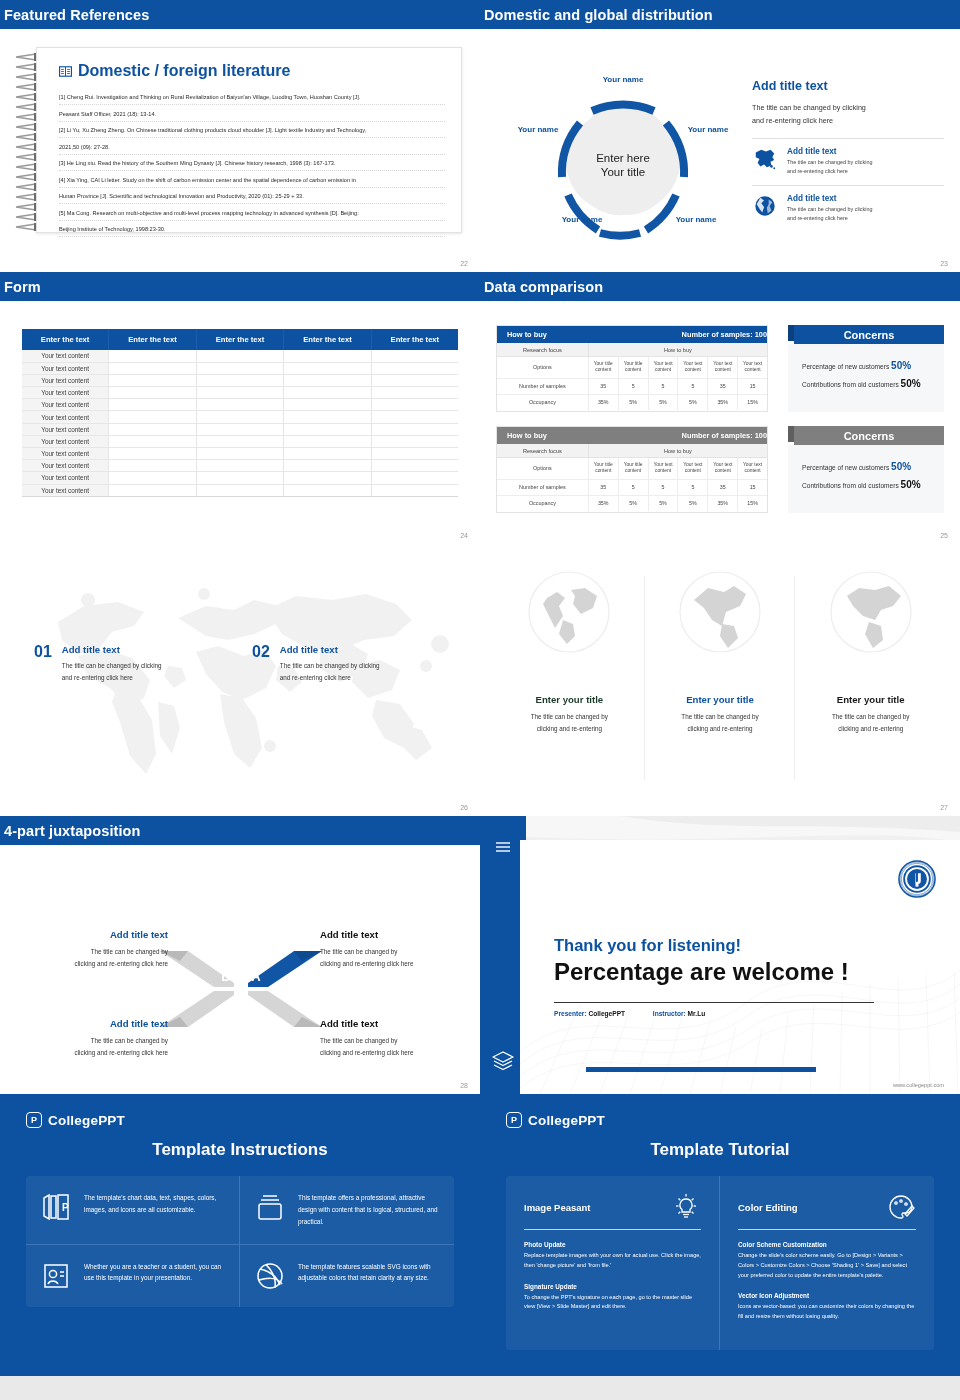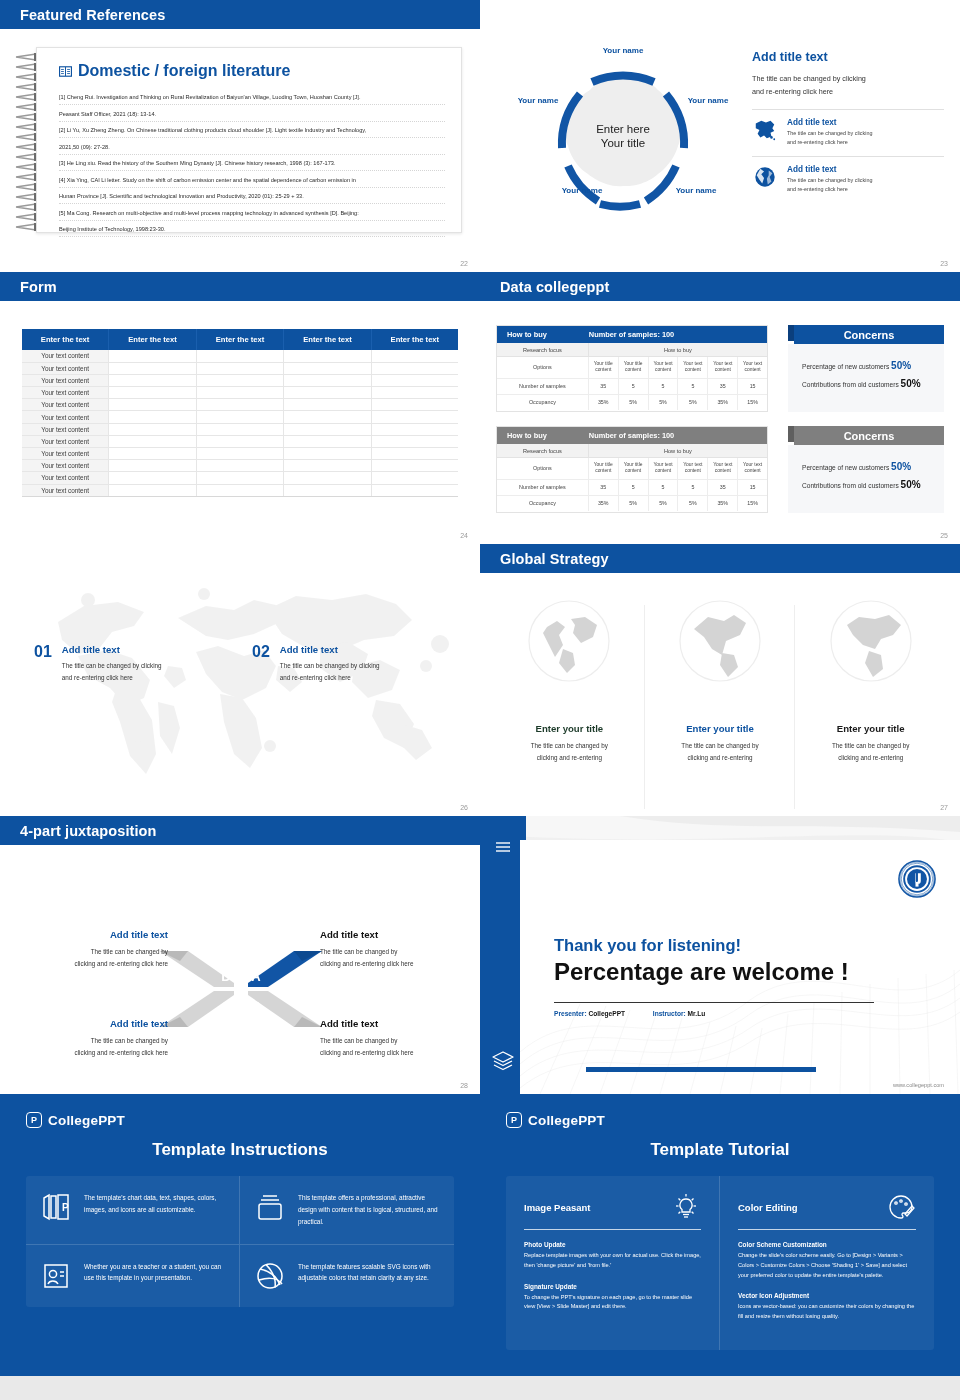--- a/index.html
+++ b/index.html
@@ -19,21 +19,21 @@
   .slide {
     position:absolute; left:0; top:0;
     width:100%; height:100%;
     background:#fff;
   }
 
   
   .hdr {
     height: 29px; background:#0d52a0; color:#fff;
     display:flex; align-items:center;
-    padding-left:20px;
+    padding-left:4px;
     font-size:14.5px; font-weight:bold;
     letter-spacing:.1px;
   }
   .pgnum { position:absolute; right:12px; bottom:5px; font-size:7px; color:#9a9a9a; }
 
   
   .ref-wrap { position:relative; margin:18px 18px 0 10px; height:196px; }
   .ref-card {
     position:absolute; left:26px; top:0; right:0; bottom:10px;
     background:#fff; border:1px solid #e2e2e2;
@@ -82,21 +82,21 @@
   .formtbl td:last-child { border-right:none; }
   .formtbl tr:last-child td { border-bottom:1px solid #d8d8d8; }
 
   
   .s25 { position:relative; height:100%; padding:24px 16px 0 16px; }
   .dc-row { display:flex; gap:20px; margin-bottom:14px; }
   .dc-table { flex:0 0 272px; border:1px solid #e3e3e3; }
   .dc-head { display:flex; background:#0d52a0; color:#fff; font-size:7.4px; font-weight:bold; }
   .dc-head.gray { background:#7f7f7f; }
   .dc-head .a { flex:0 0 34%; padding:4px 0 4px 10px; }
-  .dc-head .b { flex:1; text-align:left; padding:4px 0; }
+  .dc-head .b { flex:1; text-align:right; padding:4px 0; }
   .dc-sub { display:flex; background:#f2f2f2; font-size:5.6px; color:#444; border-bottom:1px solid #e3e3e3;}
   .dc-sub .a { flex:0 0 34%; text-align:center; padding:3.5px 0; border-right:1px solid #e3e3e3;}
   .dc-sub .b { flex:1; text-align:center; padding:3.5px 0; }
   .dcr { display:flex; border-bottom:1px solid #ededed; background:#fff; }
   .dcr:last-child { border-bottom:none; }
   .dcr .lbl { flex:0 0 34%; font-size:5.4px; color:#444; text-align:center; padding:4px 2px; border-right:1px solid #ededed; display:flex;align-items:center;justify-content:center;}
   .dcr .cl { flex:1; font-size:5.3px; color:#444; text-align:center; padding:4px 1px; border-right:1px solid #ededed; line-height:1.3;}
   .dcr .cl:last-child { border-right:none; }
   .dcr.opt .cl { font-size:4.9px; }
   .concern { flex:1; position:relative; }
@@ -256,20 +256,23 @@
             <li>Beijing Institute of Technology, 1998:23-30.</li>
           </ul>
         </div>
       </div>
       <div class="pgnum">22</div>
     </div>
   </div>
 
   <div class="cell right">
     <div class="slide">
+      <div class="hdr">
+        <span>Domestic and global distribution</span>
+      </div>
       <div class="s23">
         <div class="donut">
           <svg viewBox="0 0 230 196" width="230" height="196">
             <path d="M115 38
                      C139 38 150 52 150 52
                      C160 60 168 74 168 74
                      C178 92 170 108 170 108
                      C165 126 150 136 150 136
                      C134 150 115 148 115 148
                      C96 150 80 136 80 136
@@ -435,21 +438,21 @@
             </tr>
           </tbody>
       </table>
       <div class="pgnum">24</div>
     </div>
   </div>
 
   <div class="cell right">
     <div class="slide">
       <div class="hdr">
-        <span>Data collegeppt</span>
+        <span>Data comparison</span>
       </div>
       <div class="s25" id="dc-root">
           <div class="dc-row">
             <div class="dc-table">
               <div class="dc-head">
                 <div class="a">How to buy</div>
                 <div class="b">Number of samples: 100</div>
               </div>
               <div class="dc-sub">
                 <div class="a">Research focus</div>
@@ -587,23 +590,20 @@
             <p>and re-entering click here</p>
           </div>
         </div>
       </div>
       <div class="pgnum">26</div>
     </div>
   </div>
 
   <div class="cell right">
     <div class="slide">
-      <div class="hdr">
-        <span>Global Strategy</span>
-      </div>
       <div class="s27">
         <div class="gcol sep">
           <svg width="84" height="84" viewBox="0 0 84 84">
             <circle cx="42" cy="42" r="40" fill="none" stroke="#ededed" stroke-width="1.2"></circle>
             <path d="M20 28 l10 -6 8 6 -6 8 4 10 -8 12 -6 -12 -6 -12 z M44 20 l14 -2 12 8 -4 12 -12 6 -8 -10 2 -8 z M36 50 l10 4 2 12 -8 8 -8 -10 z" fill="#d4d4d4"></path>
           </svg>
           <h4 style="color:#1d3b2a">Enter your title</h4>
           <p>The title can be changed by</p>
           <p>clicking and re-entering</p>
         </div>

